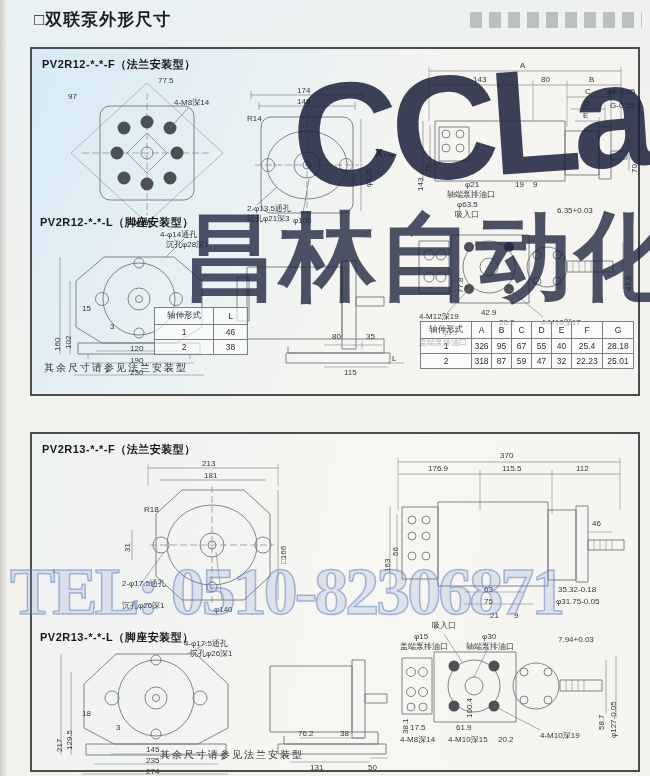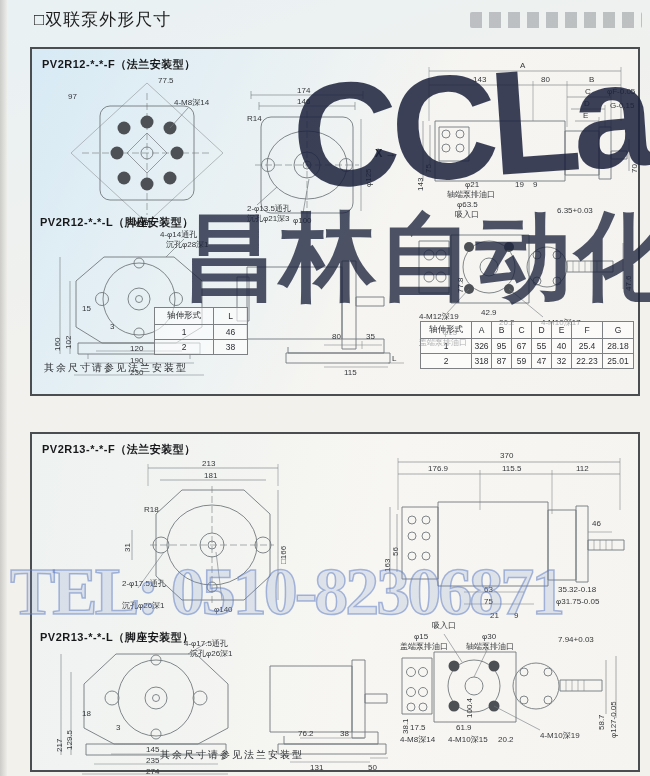--- a/index.html
+++ b/index.html
@@ -1,21 +1,21 @@
 <!DOCTYPE html>
 <html><head>
 <meta charset="utf-8">
 <style>
   html,body{margin:0;padding:0}
   .pg{position:relative;width:650px;height:776px;overflow:hidden;
       background:linear-gradient(160deg,#e9f1f4 0%,#f2f1ed 38%,#f2f1ec 100%);
       font-family:"Liberation Sans","DejaVu Sans",sans-serif;color:#2c2c2c}
   .edge{position:absolute;left:0;top:0;width:7px;height:776px;
       background:linear-gradient(90deg,#c3c2be,#edece8);opacity:.8}
-  .ttl{position:absolute;left:34px;top:8px;font-size:17px;font-weight:normal;color:#1c1c1c;letter-spacing:1px}
+  .ttl{position:absolute;left:34px;top:8px;font-size:17px;font-weight:bold;color:#1c1c1c;letter-spacing:1px}
   .bleed{position:absolute;left:470px;top:12px;width:172px;height:16px;border-radius:2px;
       background:repeating-linear-gradient(90deg,rgba(110,112,118,.38) 0 12px,rgba(0,0,0,0) 12px 19px);
       filter:blur(.7px)}
   .pnl{position:absolute;border:2px solid #4b4e50;background:#f8f7f3}
   .pnl1{left:30px;top:47px;width:606px;height:345px;
       background:linear-gradient(115deg,#d7eaf5 0%,#e6f0f4 28%,#f6f5f1 58%,#f4f3ef 100%)}
   .pnl2{left:30px;top:432px;width:606px;height:336px;
       background:linear-gradient(100deg,#eef2f1 0%,#f7f6f2 55%,#f5f4f0 100%)}
   .hdr{position:absolute;font-size:11px;font-weight:bold;color:#17181a;letter-spacing:.5px;white-space:nowrap}
   .drw{position:absolute}

